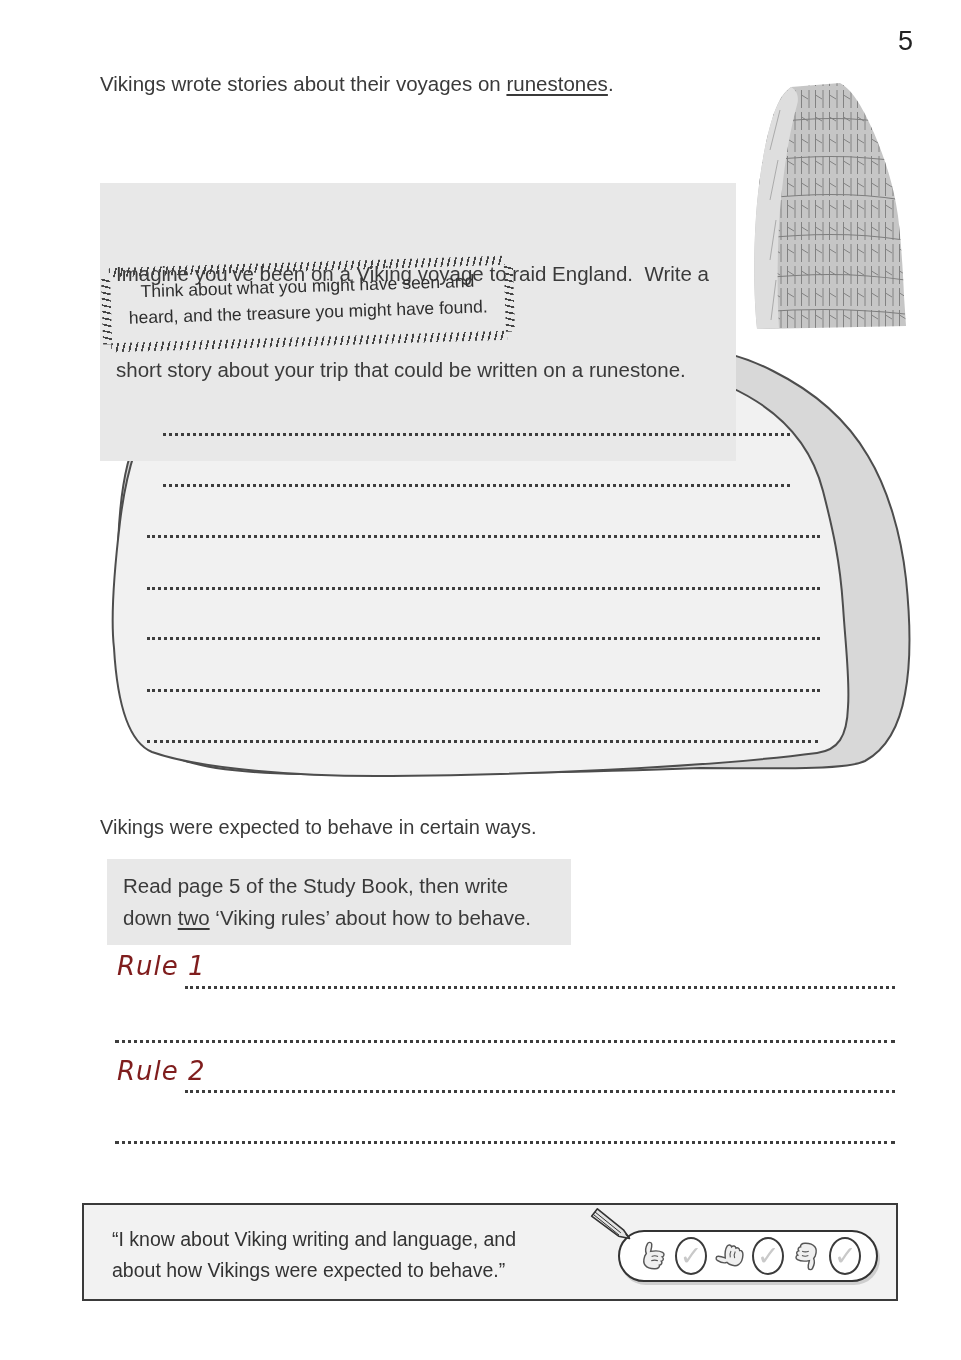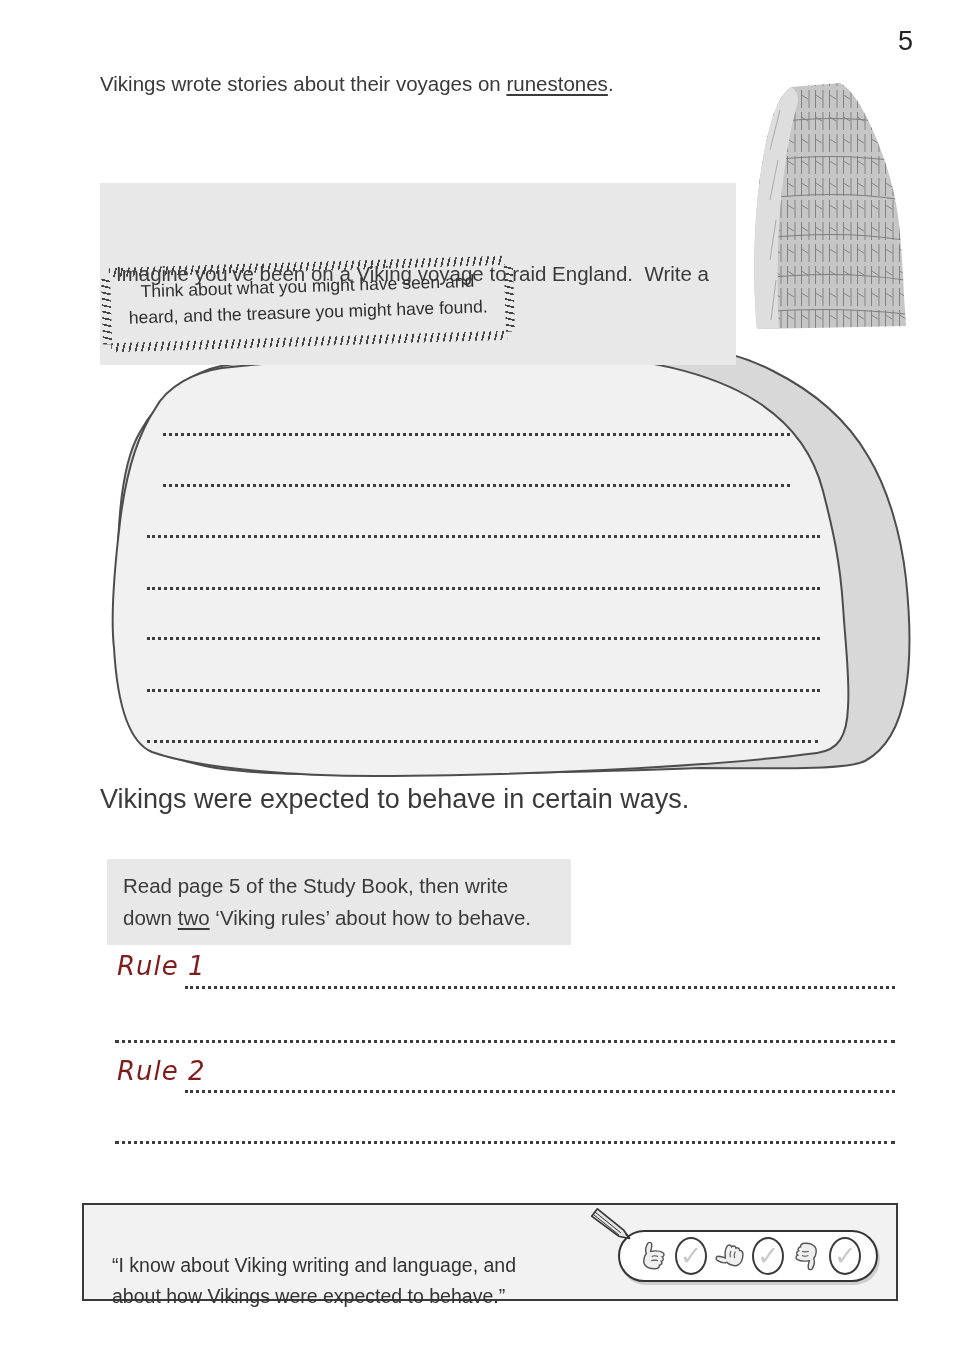--- a/index.html
+++ b/index.html
@@ -23,30 +23,30 @@
   .hatch-h{position:absolute;height:9px;left:8px;right:8px;
            background:repeating-linear-gradient(105deg,#444 0 1.7px,transparent 1.7px 6.2px);}
   .hatch-v{position:absolute;width:9px;top:8px;bottom:8px;
            background:repeating-linear-gradient(15deg,#444 0 1.7px,transparent 1.7px 6.2px);}
   #hint-text{position:absolute;left:14px;right:14px;top:11px;text-align:center;
              font-size:17.5px;line-height:26px;color:#2e2e2e;}
 
   
   .dotline{position:absolute;height:0;border-top:3px dotted #3d3d3d;}
 
-  #sec2-intro{left:100px;top:784px;font-size:27px;}
+  #sec2-intro{left:100px;top:816px;font-size:20px;}
 
   .rule-label{font-family:"DejaVu Sans",sans-serif;font-style:italic;font-size:26px;color:#7f1d1d;letter-spacing:1px;}
   #rule1-label{left:117px;top:951px;}
   #rule2-label{left:117px;top:1056px;}
 
   
   #review-box{left:82px;top:1203px;width:816px;height:98px;background:#f2f2f2;
               border:2px solid #3a3a3a;box-sizing:border-box;}
-  #review-quote{position:absolute;left:28px;top:19px;font-size:19.5px;line-height:31px;color:#333;margin-top:26px;}
+  #review-quote{position:absolute;left:28px;top:19px;font-size:19.5px;line-height:31px;color:#333;}
   #assess-pill{position:absolute;left:534px;top:25px;width:260px;height:52px;background:#fff;
                border:2px solid #333;border-radius:27px;box-shadow:2px 3px 0 rgba(0,0,0,0.15);
                display:flex;align-items:center;justify-content:space-evenly;box-sizing:border-box;padding:0 10px;}
   .check-oval{width:32px;height:38px;border:2px solid #3b3b3b;border-radius:50%;background:#fff;
               display:flex;align-items:center;justify-content:center;
               font-size:27px;color:#c9c9c9;box-sizing:border-box;}
   .hand-svg{display:block;}
   #pencil-svg{position:absolute;left:504px;top:2px;}
 </style>
 </head>
@@ -85,20 +85,21 @@
   <div class="abs" id="intro-p1">
     <span>Vikings wrote stories about their voyages on </span><span class="u">runestones</span><span>.</span>
   </div>
   <div class="abs pre" id="intro-p2">
     <span style="display:block">Lots of runestones can still be seen today in the countries where the</span>
     <span style="display:block">Vikings came from.  This picture shows a runestone in Sweden.</span>
   </div>
 
   <div class="abs gray-box pre" id="story-box">
     <span style="display:block">Imagine you’ve been on a Viking voyage to raid England.  Write a</span>
+    <span style="display:block">short story about your trip that could be written on a runestone.</span>
   </div>
 
   <div class="abs" id="hint-bubble">
     <div class="hatch-h" style="top:0"></div>
     <div class="hatch-h" style="bottom:0"></div>
     <div class="hatch-v" style="left:0"></div>
     <div class="hatch-v" style="right:0"></div>
     <div id="hint-text">
       <span style="display:block">Think about what you might have seen and</span>
       <span style="display:block">heard, and the treasure you might have found.</span>

